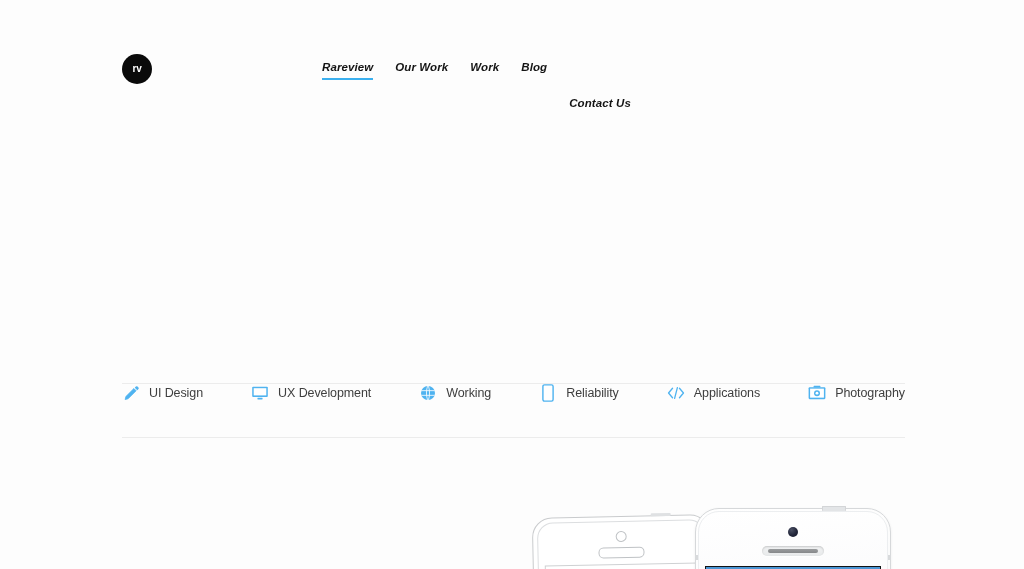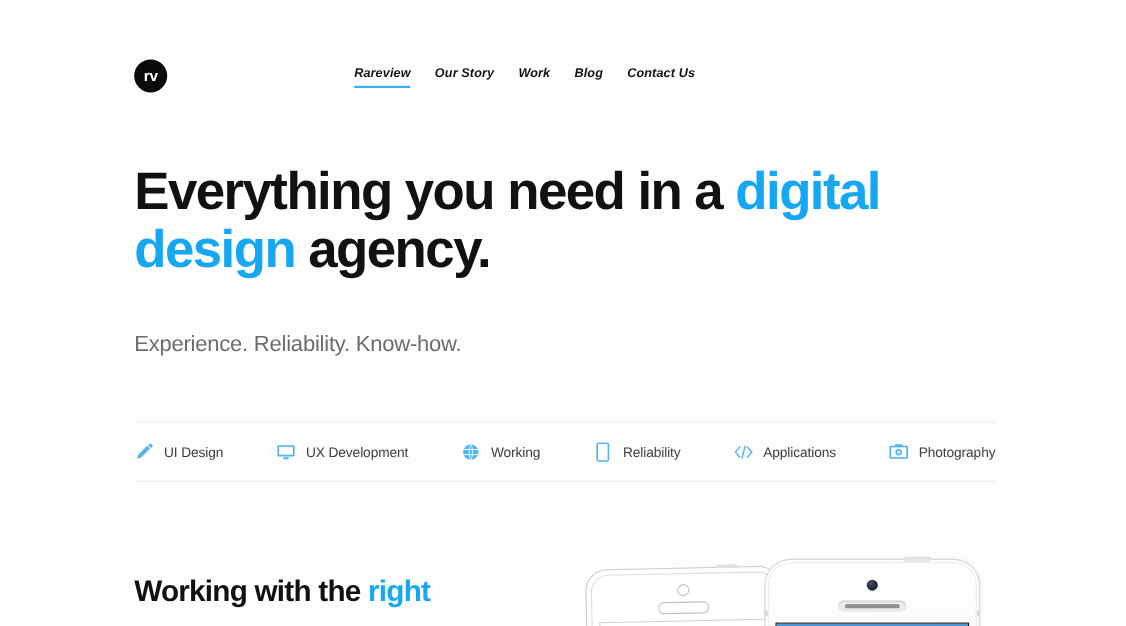--- a/index.html
+++ b/index.html
@@ -37,21 +37,21 @@
     left: 122px;
     top: 54px;
     width: 30px;
     height: 30px;
     border-radius: 50%;
     background: #0a0a0a;
     color: #ffffff;
     display: flex;
     align-items: center;
     justify-content: center;
-    font-size: 14px;
+    font-size: 10px;
     font-weight: 700;
     letter-spacing: -0.3px;
     line-height: 1;
     cursor: pointer;
   }
 
   .nav {
     position: absolute;
     left: 322px;
     top: 60px;
@@ -66,21 +66,21 @@
     color: #141414;
     letter-spacing: 0.1px;
     text-decoration: none;
     padding: 0 0 6px 0;
     margin-right: 22px;
     white-space: nowrap;
     cursor: pointer;
     line-height: 14px;
     font-style: italic;
   }
-  .nav-item:last-child { margin-right: 0; }
+  .nav-item:last-child { margin-right: 0; margin-top: 36px; }
   .nav-item.active::after {
     content: "";
     position: absolute;
     left: 0;
     right: 0;
     bottom: 0;
     height: 2px;
     background: #3bb0ef;
   }
 
@@ -117,21 +117,21 @@
   
   .services {
     position: absolute;
     left: 122px;
     top: 383px;
     width: 783px;
     border-top: 1px solid #ececec;
     border-bottom: 1px solid #ececec;
     height: 55px;
     display: flex;
-    align-items: center;
+    align-items: flex-start;
     justify-content: space-between;
     box-sizing: border-box;
   }
   .service {
     display: flex;
     align-items: center;
     gap: 9px;
     cursor: pointer;
     flex: 0 0 auto;
   }
@@ -346,32 +346,27 @@
 <div class="page">
 
   <div class="header">
 
     <div class="logo">
       <span>rv</span>
     </div>
 
     <nav class="nav">
       <a class="nav-item active" href="#">Rareview</a>
-      <a class="nav-item" href="#">Our Story</a>
+      <a class="nav-item" href="#">Our Work</a>
       <a class="nav-item" href="#">Work</a>
       <a class="nav-item" href="#">Blog</a>
       <a class="nav-item" href="#">Contact Us</a>
     </nav>
   </div>
 
-  <div class="hero">
-    <h1 class="hero-title"><span>Everything you need in a </span><span class="accent">digital design</span><span> agency.</span></h1>
-
-    <p class="hero-sub">Experience. Reliability. Know-how.</p>
-  </div>
 
   <div class="services">
 
     <div class="service">
       <span class="service-icon">
         <svg width="17" height="17" viewBox="0 0 24 24" fill="none">
           <path d="M3 20.5l1.1-4.2L15.4 5l3.1 3.1L7.2 19.4 3 20.5z" fill="#4fb3f0" stroke="#4fb3f0" stroke-width="1.1" stroke-linejoin="round"></path>
           <path d="M16.6 3.8l1.6-1.6a1.6 1.6 0 0 1 2.3 0l1.3 1.3a1.6 1.6 0 0 1 0 2.3l-1.6 1.6z" fill="#4fb3f0"></path>
         </svg>
       </span>
@@ -427,23 +422,20 @@
           <circle cx="12" cy="10.2" r="4" fill="#4fb3f0"></circle>
           <circle cx="12" cy="10.2" r="1.9" fill="#ffffff"></circle>
           <rect x="7.4" y="0.4" width="9.2" height="2.4" rx="0.8" fill="#4fb3f0"></rect>
         </svg>
       </span>
       <span class="service-label">Photography</span>
     </div>
 
   </div>
 
-  <div class="section2">
-    <h2 class="section2-title"><span>Working with the </span><span class="accent">right</span></h2>
-  </div>
 
   <div class="phones">
 
     <div class="phone phone-wire">
       <div class="phone-wire-inner"></div>
       <div class="wire-btn-top"></div>
 
       <div class="wire-cam"></div>
       <div class="wire-speaker"></div>
       <div class="wire-screen">

